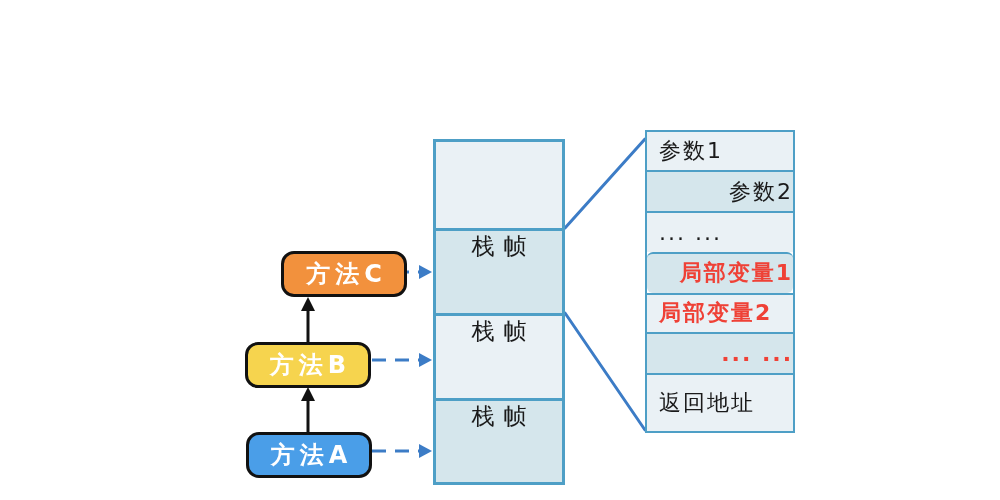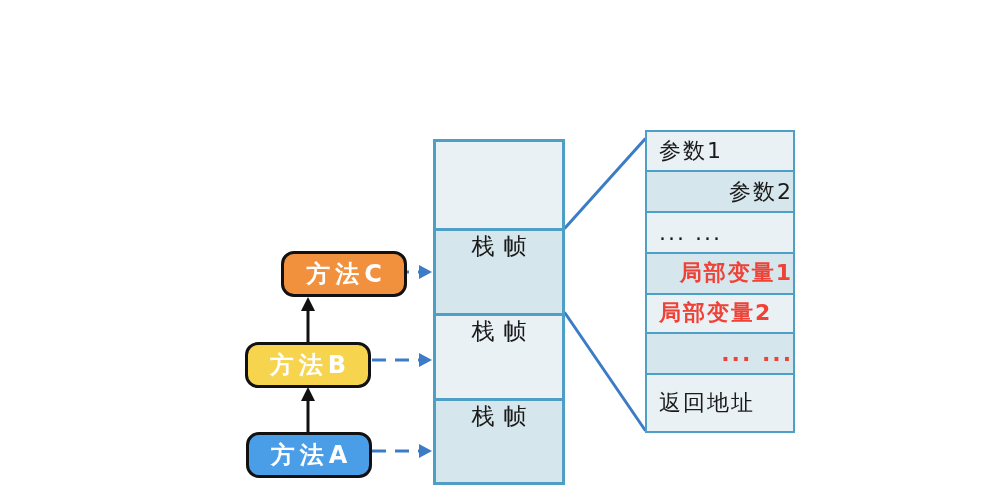--- a/index.html
+++ b/index.html
@@ -65,21 +65,21 @@
     box-sizing:border-box;
     display:flex; align-items:center;
     padding-left:12px;
     font-size:22px; letter-spacing:2px;
     color:var(--text);
   }
   .panel .row + .row { border-top:2px solid var(--stack-border); }
   .panel .r0 { height:40px; }
   .panel .r1 { height:42px; }
   .panel .r2 { height:43px; }
-  .panel .r3 { height:42px; }
+  .panel .r3 { height:42px;border-radius:6px; }
   .panel .r4 { height:41px; }
   .panel .r5 { height:43px; }
   .panel .r6 { height:60px; }
   .panel .row.red { color:var(--red-text); font-weight:bold; }
 </style>
 </head>
 <body>
 
 <div class="canvas">
 

